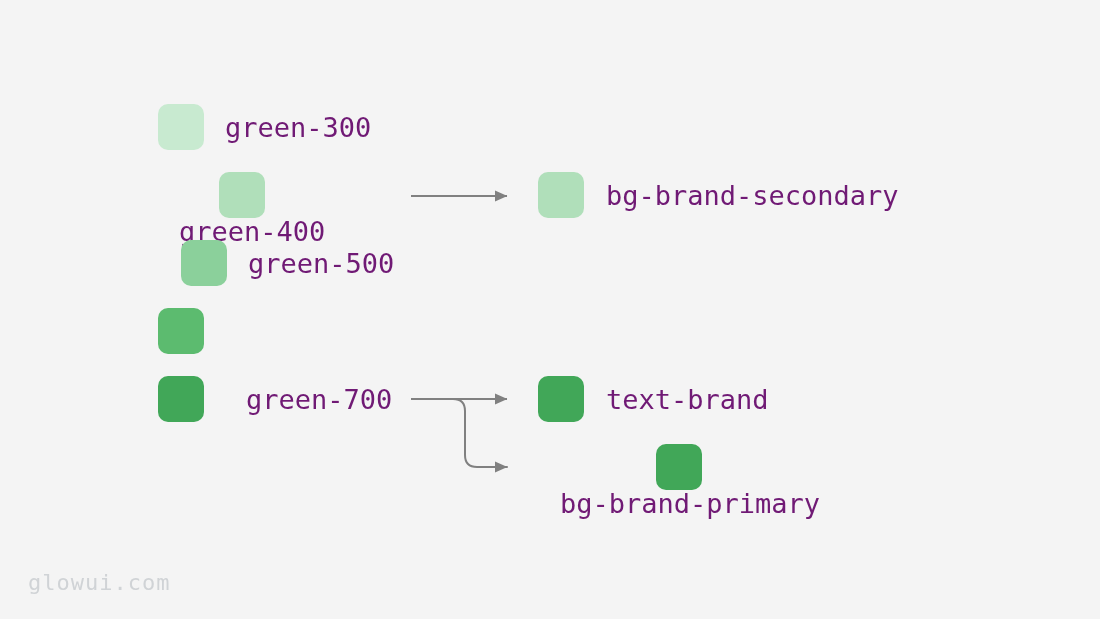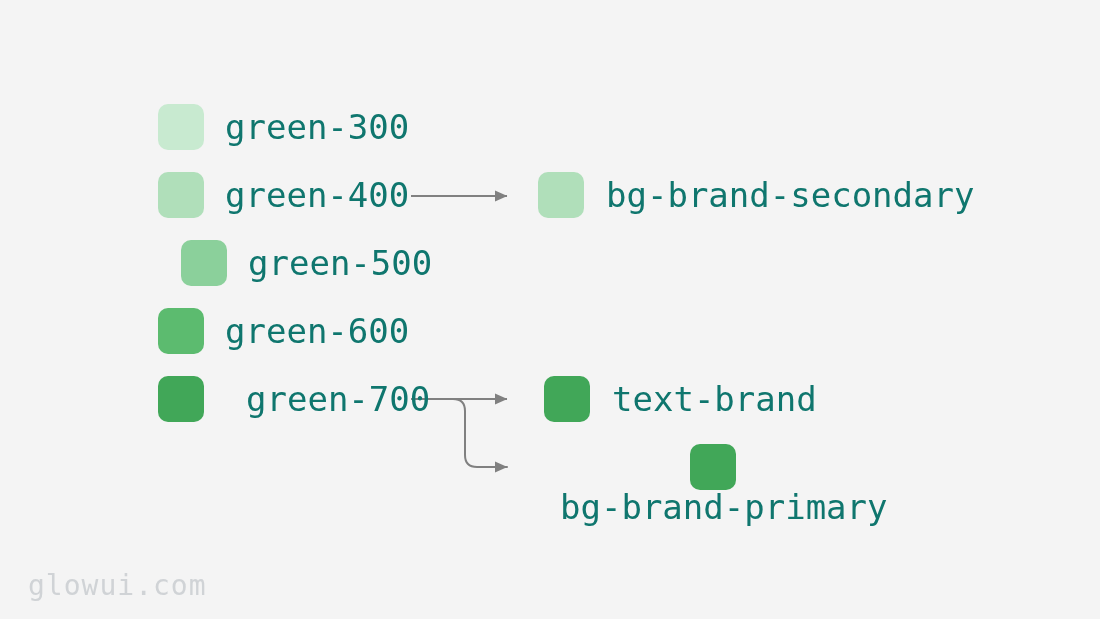--- a/index.html
+++ b/index.html
@@ -42,40 +42,40 @@
 
   .swatch {
     width: 46px;
     height: 46px;
     border-radius: 10px;
     flex: 0 0 auto;
   }
 
   .row-label {
     margin-left: 21px;
-    font-size: 34px;
+    font-size: 27px;
     line-height: 1;
     letter-spacing: 0px;
-    color: #0f766e;
+    color: #701a75;
     white-space: nowrap;
   }
 
   
   .scale-row { left: 158px; }
 
   
   .token-row { left: 538px; }
   .token-row .row-label { margin-left: 22px; }
 
   
   #watermark {
     position: absolute;
     left: 28px;
     top: 572px;
-    font-size: 28px;
+    font-size: 22px;
     line-height: 1;
     color: #d0d3d6;
     letter-spacing: 1px;
     white-space: nowrap;
   }
 </style>
 </head>
 <body style="background: rgb(244, 244, 244);">
 
 <div id="canvas">
@@ -98,46 +98,45 @@
     <g>
       <path d="M453,399 Q465,399 465,411 L465,455 Q465,467 477,467 L507,467" fill="none" stroke="#808080" stroke-width="2" stroke-linecap="round" stroke-linejoin="round" marker-end="url(#arrowhead)"></path>
     </g>
   </svg>
 
   <div class="row scale-row" style="top:104px;">
     <div class="swatch" style="background:#c8ead0;"></div>
     <div class="row-label">green-300</div>
   </div>
 
-  <div class="row scale-row" style="top:172px;">
+  <div class="row scale-row" style="top:172px;flex-direction:column;">
     <div class="swatch" style="background:#b0dfba;"></div>
     <div class="row-label">green-400</div>
   </div>
 
   <div class="row scale-row" style="top:240px;padding-left:23px;">
     <div class="swatch" style="background:#8bd09b;"></div>
     <div class="row-label">green-500</div>
   </div>
 
   <div class="row scale-row" style="top:308px;">
     <div class="swatch" style="background:#5cbb6f;"></div>
-    <div class="row-label">green-600</div>
   </div>
 
   <div class="row scale-row" style="top:376px;gap:21px;">
     <div class="swatch" style="background:#41a758;"></div>
     <div class="row-label">green-700</div>
   </div>
 
   <div class="row token-row" style="top:172px;">
     <div class="swatch" style="background:#b0dfba;"></div>
     <div class="row-label">bg-brand-secondary</div>
   </div>
 
-  <div class="row token-row" style="top:376px;margin-left:6px;">
+  <div class="row token-row" style="top:376px;">
     <div class="swatch" style="background:#41a758;"></div>
     <div class="row-label">text-brand</div>
   </div>
 
   <div class="row token-row" style="top:444px;flex-direction:column;">
     <div class="swatch" style="background:#41a758;"></div>
     <div class="row-label">bg-brand-primary</div>
   </div>
 
   <div id="watermark" style="color: rgb(208, 211, 214);">glowui.com</div>

